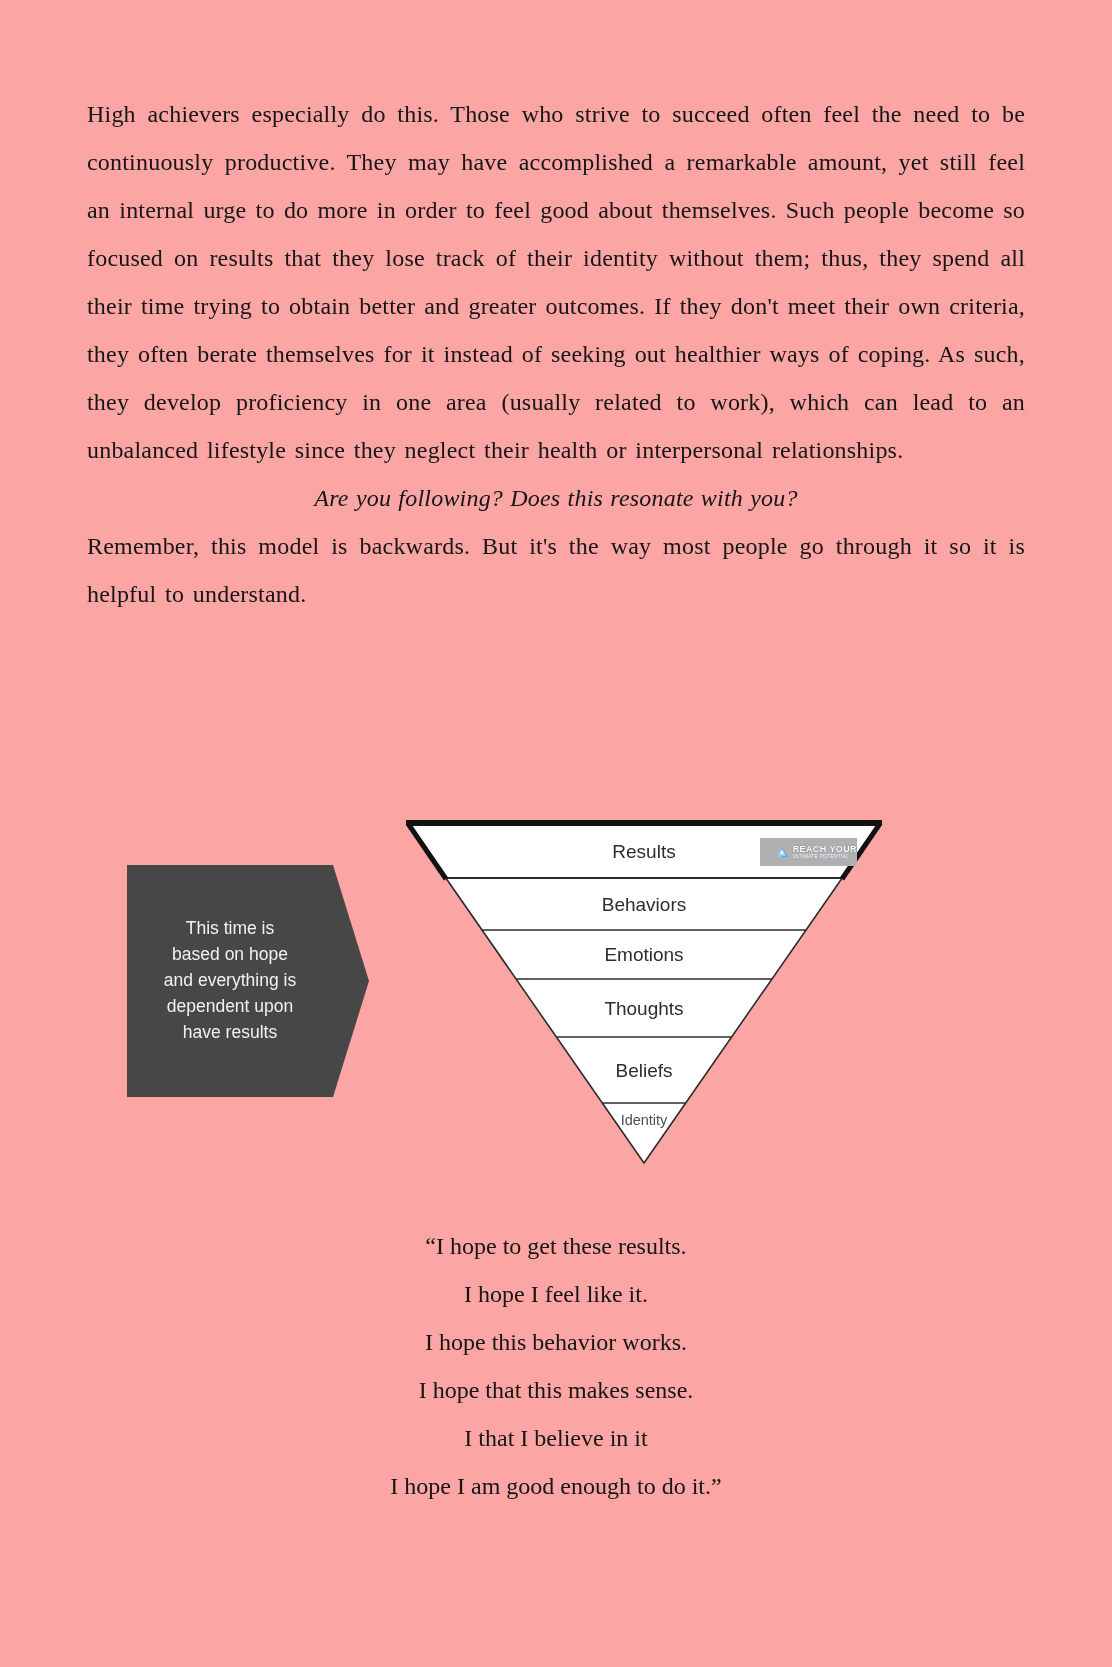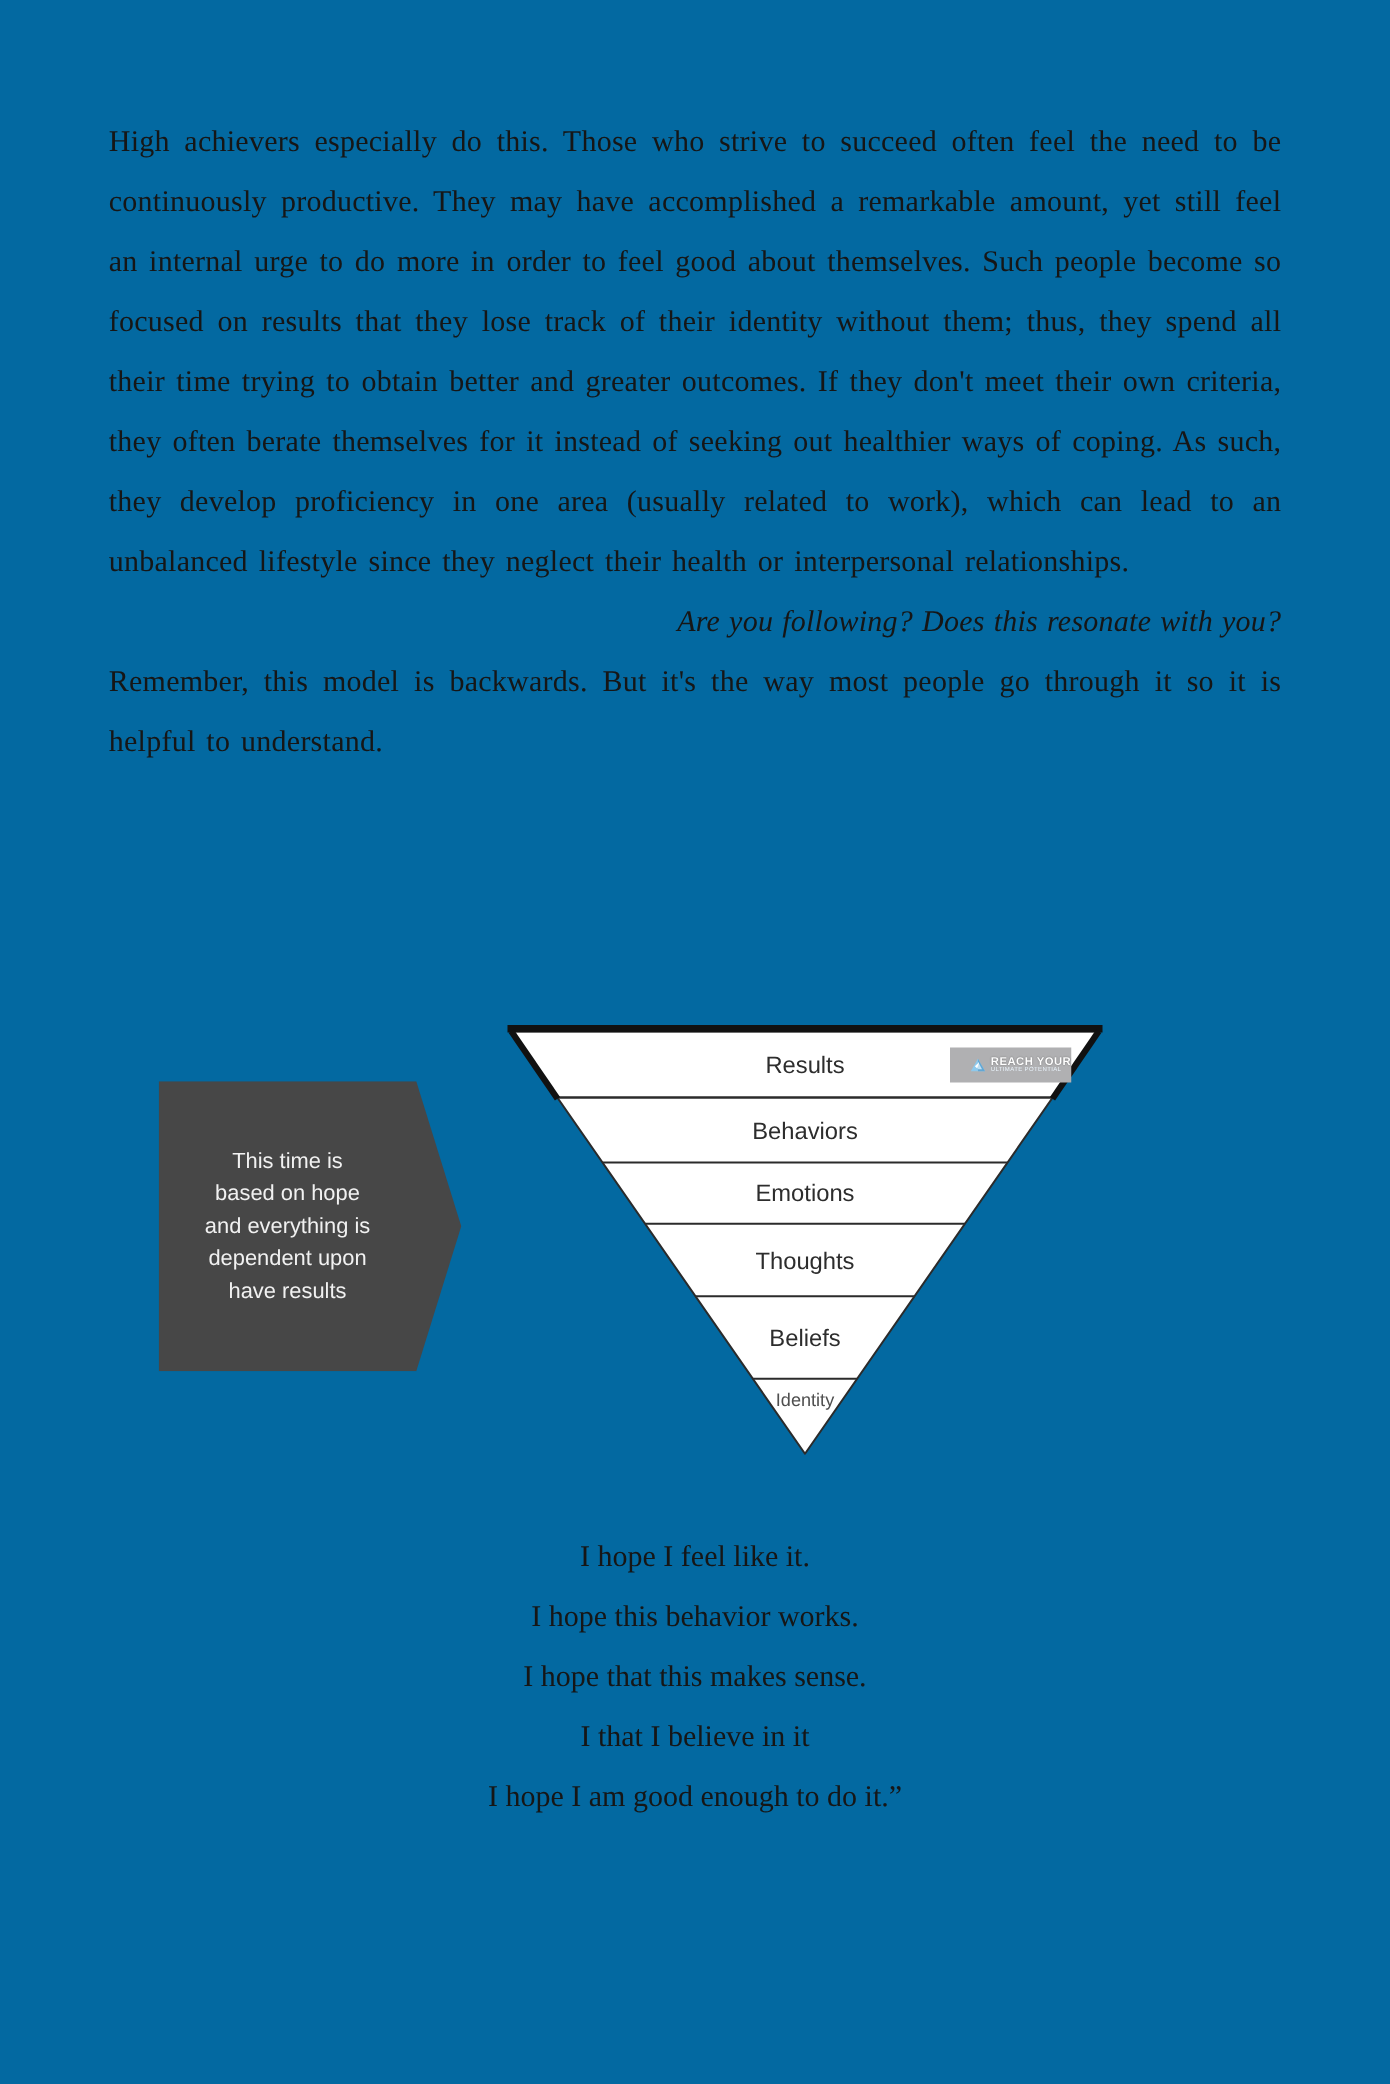--- a/index.html
+++ b/index.html
@@ -1,21 +1,21 @@
 <!DOCTYPE html>
 <html><head>
 <meta charset="utf-8">
 <style>
   html, body { margin: 0; padding: 0; background: #e9e9e9; }
   .page {
     position: relative;
     width: 1112px;
     height: 1667px;
     margin: 0 auto;
-    background: #0369a1;
+    background: #fca5a5;
     font-family: "Liberation Serif", serif;
     color: #161616;
     overflow: hidden;
   }
 
   
   .body-text {
     position: absolute;
     left: 87px;
     top: 90px;
@@ -24,21 +24,21 @@
     line-height: 48px;
   }
   .para {
     margin: 0;
     text-align: justify;
     letter-spacing: 0.2px;
     word-spacing: 2.5px;
   }
   .para.italic {
     font-style: italic;
-    text-align: right;
+    text-align: center;
     word-spacing: 1px;
   }
 
   
   .diagram { position: absolute; left: 0; top: 0; width: 1112px; height: 1667px; pointer-events: none; }
 
   .callout {
     position: absolute;
     left: 120px;
     top: 860px;
@@ -184,20 +184,21 @@
       </svg>
       <div class="logo-text">
         <div class="logo-line1">REACH YOUR</div>
         <div class="logo-line2">ULTIMATE POTENTIAL</div>
       </div>
     </div>
 
   </div>
 
   <div class="quote-block">
+    <p class="quote-line">“I hope to get these results.</p>
     <p class="quote-line">I hope I feel like it.</p>
     <p class="quote-line">I hope this behavior works.</p>
     <p class="quote-line">I hope that this makes sense.</p>
     <p class="quote-line">I that I believe in it</p>
     <p class="quote-line">I hope I am good enough to do it.”</p>
   </div>
 
 
 </div>
 

